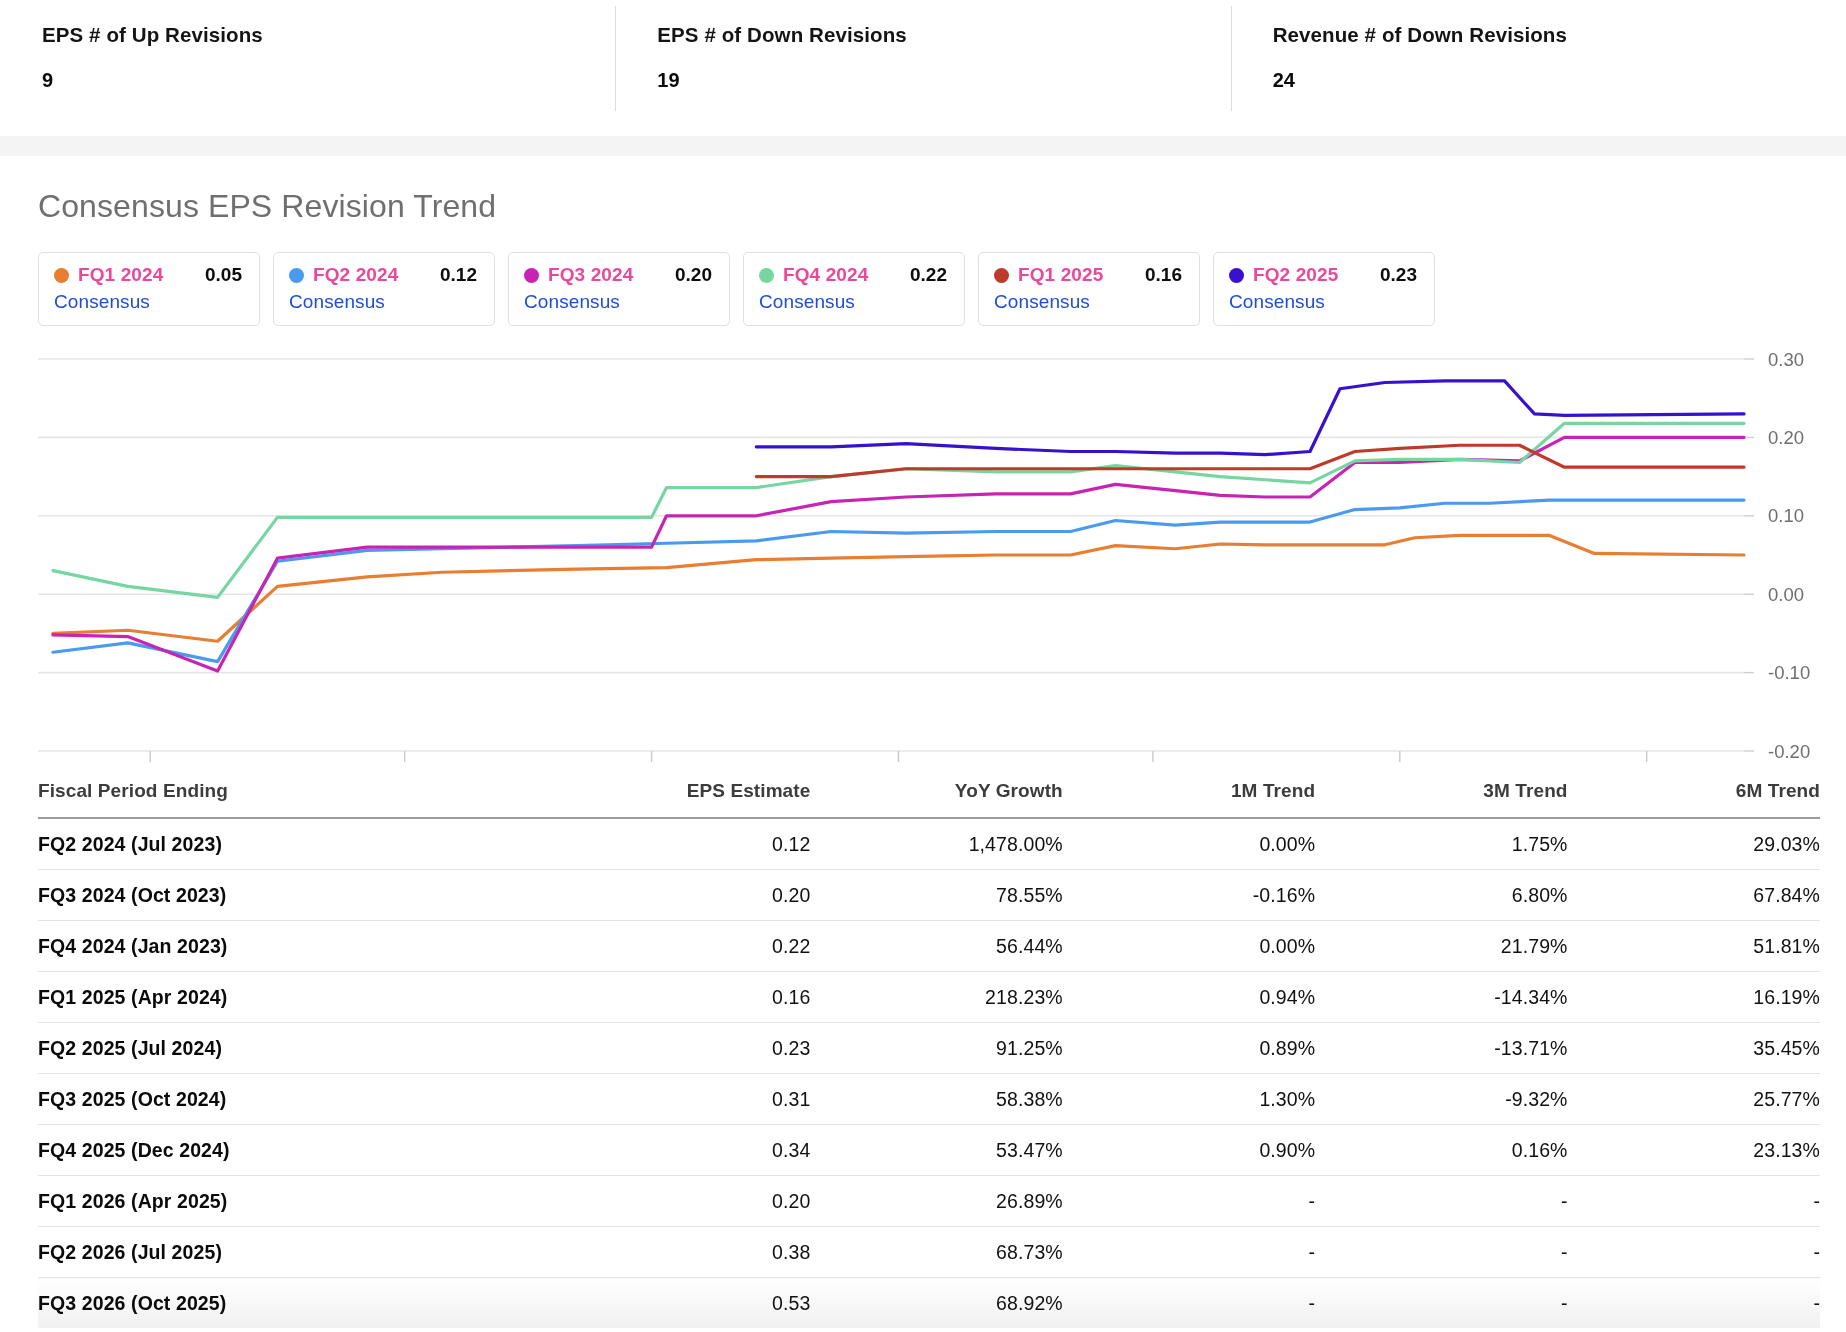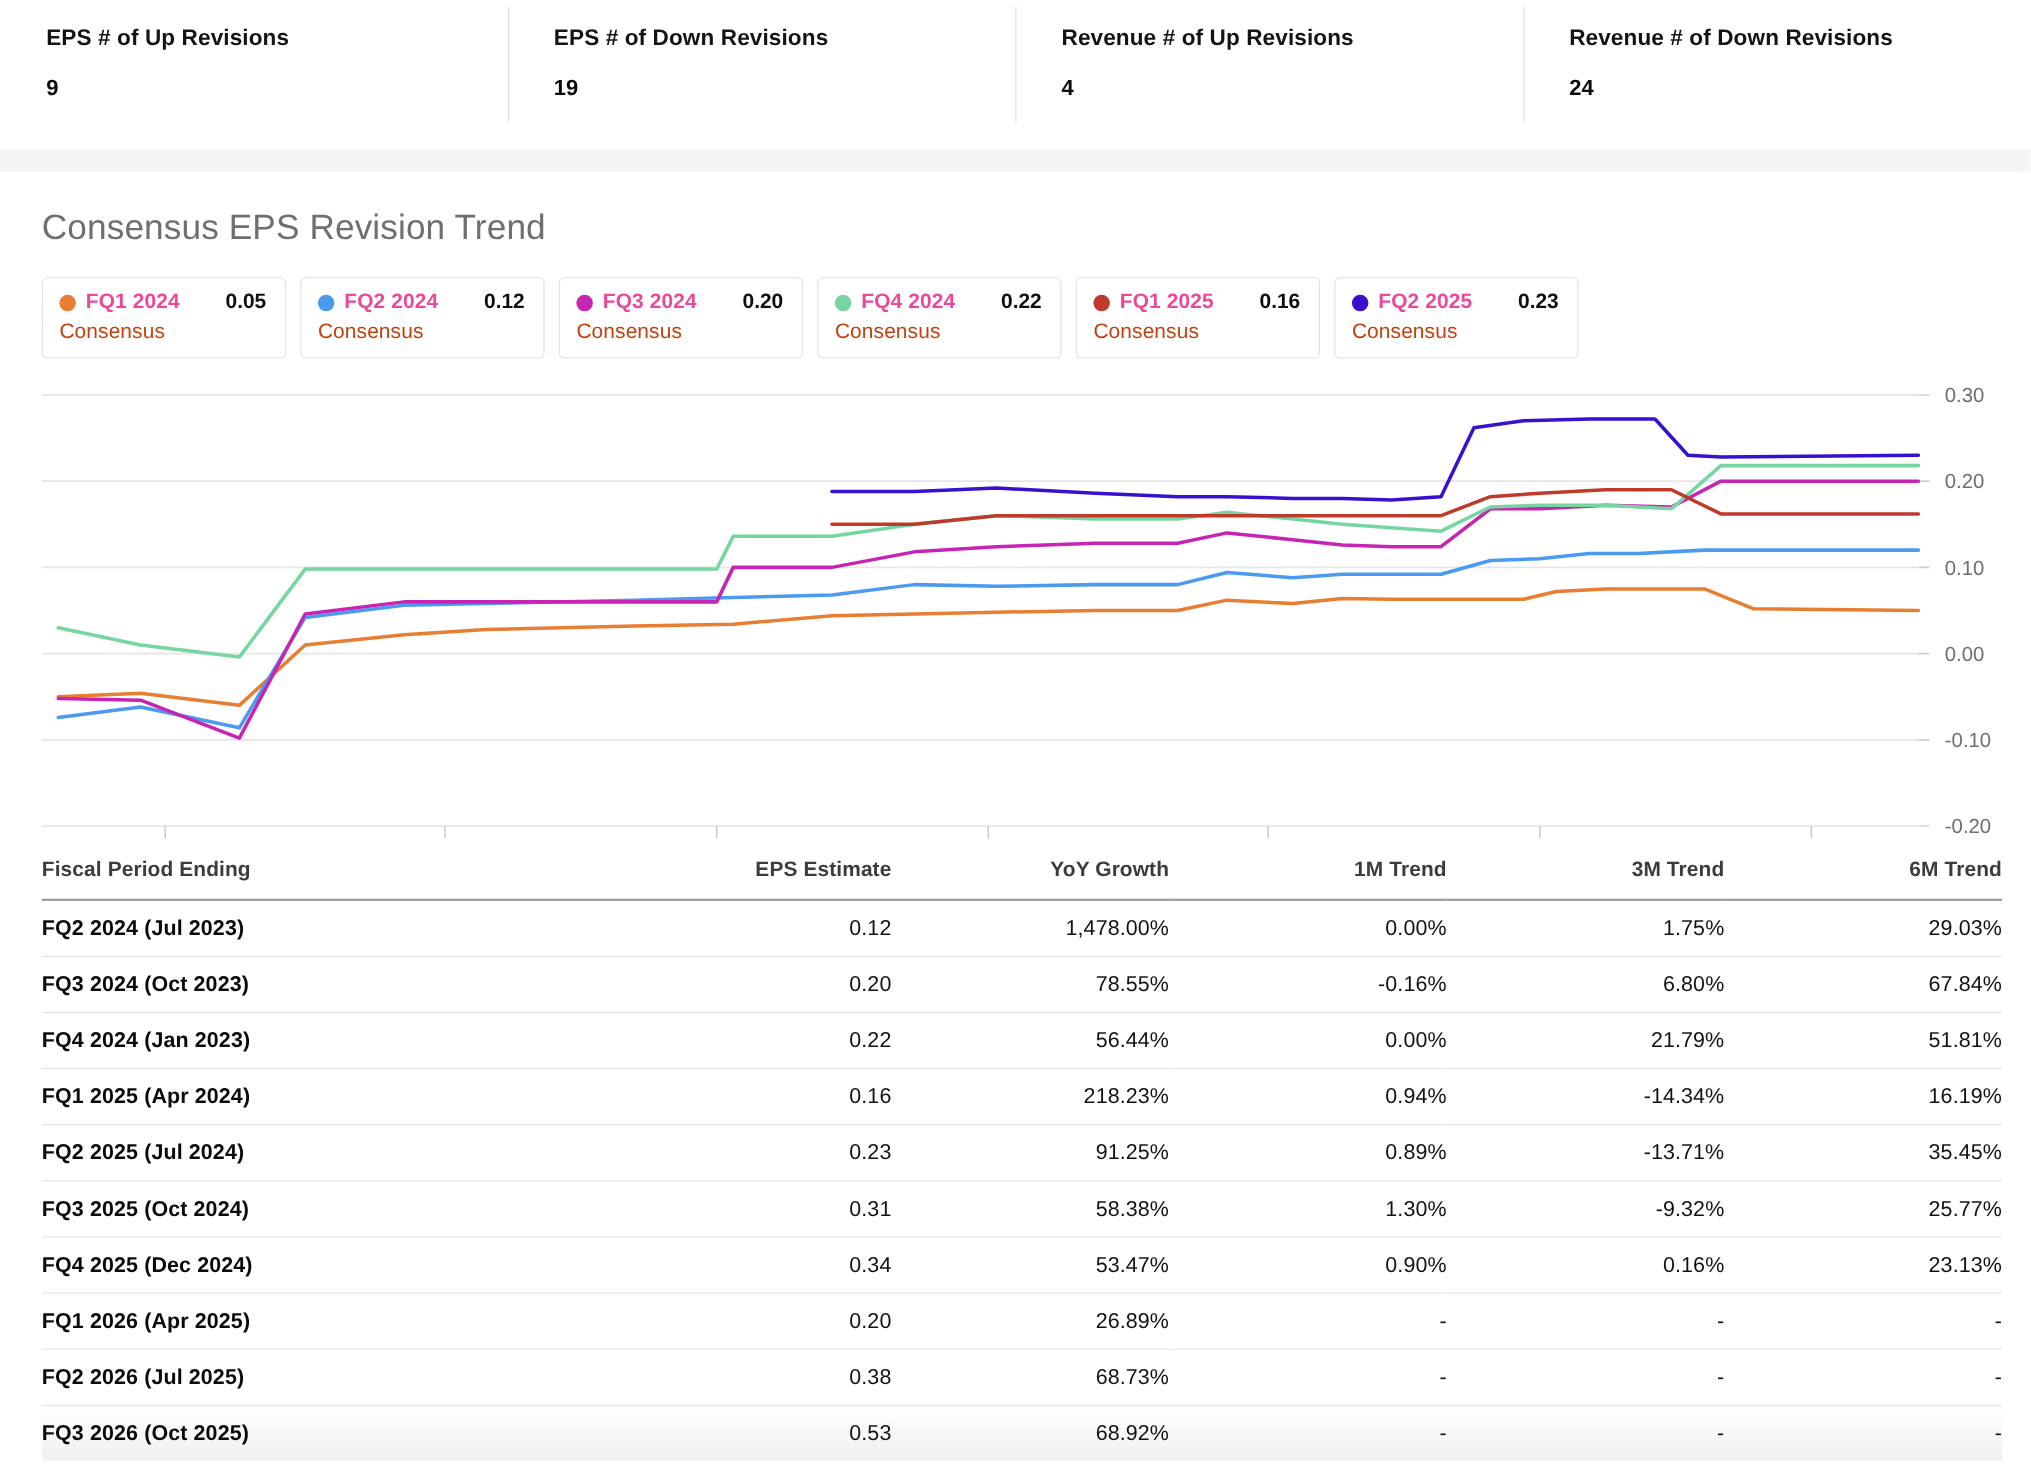--- a/index.html
+++ b/index.html
@@ -101,21 +101,21 @@
   }
   .legend-val {
     font-size: 19px;
     font-weight: 700;
     color: #0d0d0d;
     margin-left: auto;
     padding-left: 26px;
   }
   .legend-sub {
     font-size: 19px;
-    color: #c2410c;
+    color: #1d4ed8;
     margin-top: 5px;
     letter-spacing: .1px;
   }
 
   
   .plot-wrap {
     position: relative;
     width: 1846px;
     height: 420px;
     margin-top: 18px;
@@ -171,24 +171,20 @@
 <body>
 
 <div class="stats-bar">
   <div class="stat-cell">
     <div class="stat-label">EPS # of Up Revisions</div>
     <div class="stat-value">9</div>
   </div>
   <div class="stat-cell">
     <div class="stat-label">EPS # of Down Revisions</div>
     <div class="stat-value">19</div>
-  </div>
-  <div class="stat-cell">
-    <div class="stat-label">Revenue # of Up Revisions</div>
-    <div class="stat-value">4</div>
   </div>
   <div class="stat-cell">
     <div class="stat-label">Revenue # of Down Revisions</div>
     <div class="stat-value">24</div>
   </div>
 </div>
 
 <div class="gap-strip"></div>
 
 <div class="chart-panel">

